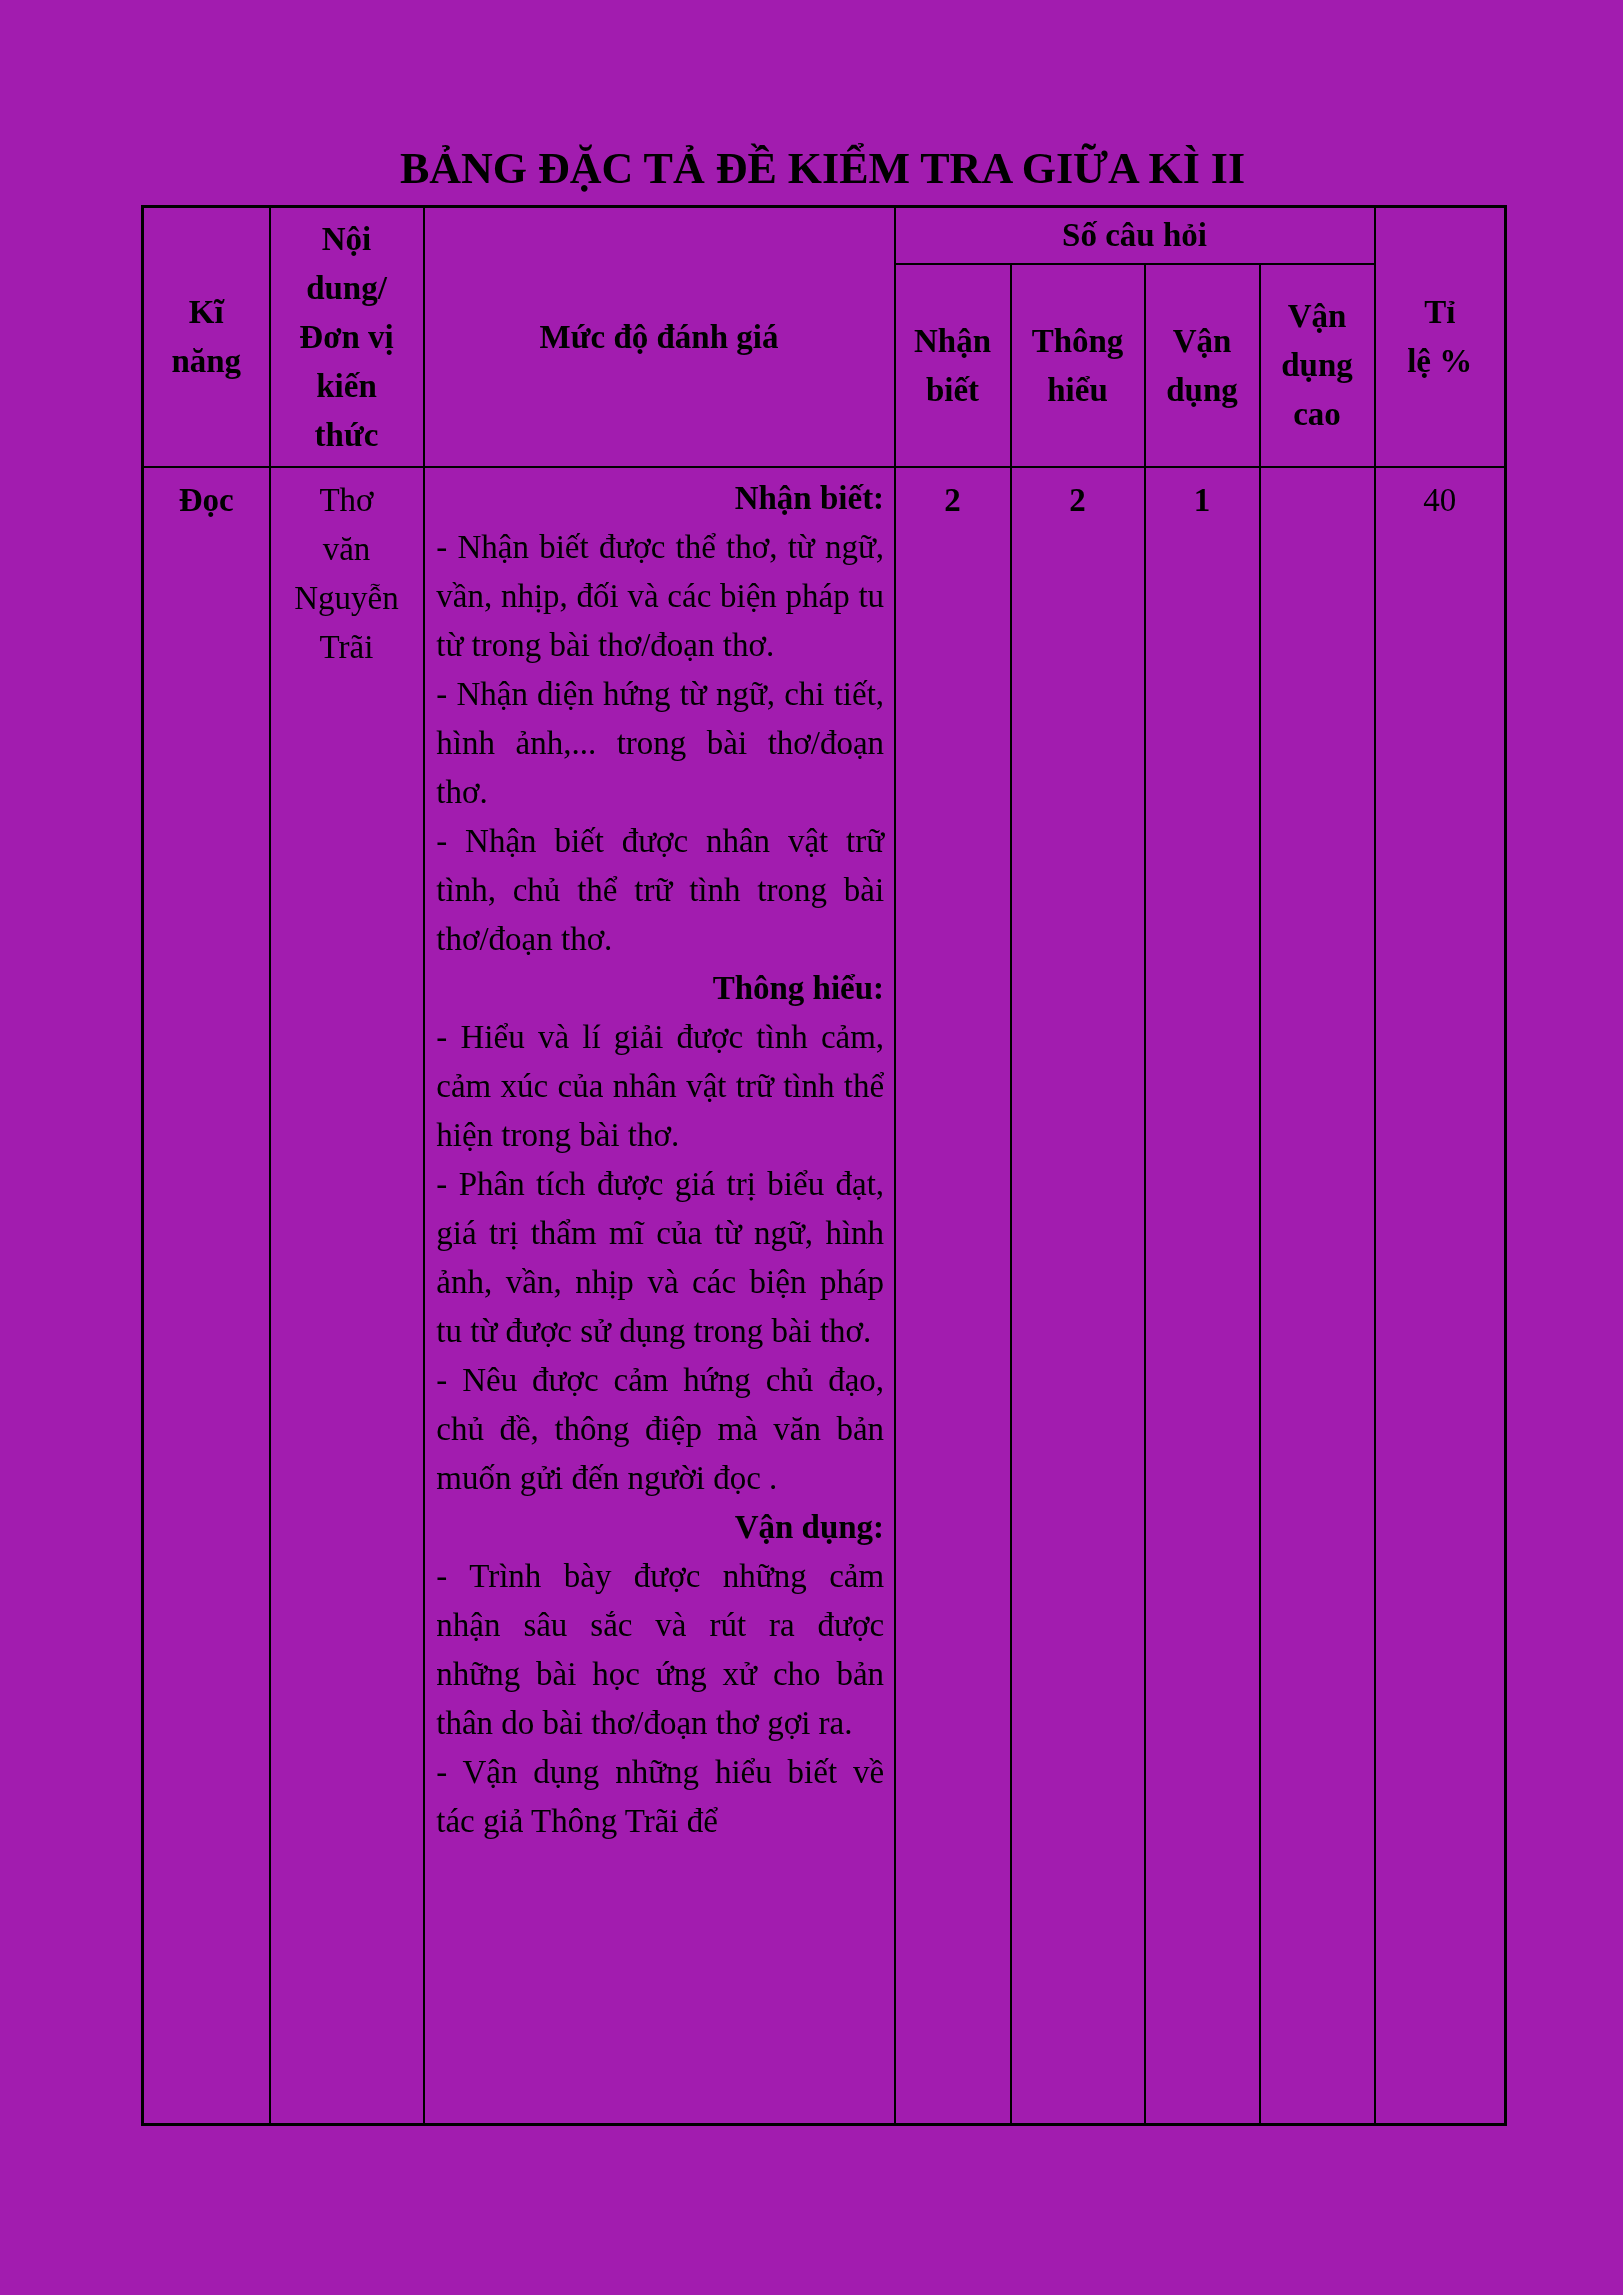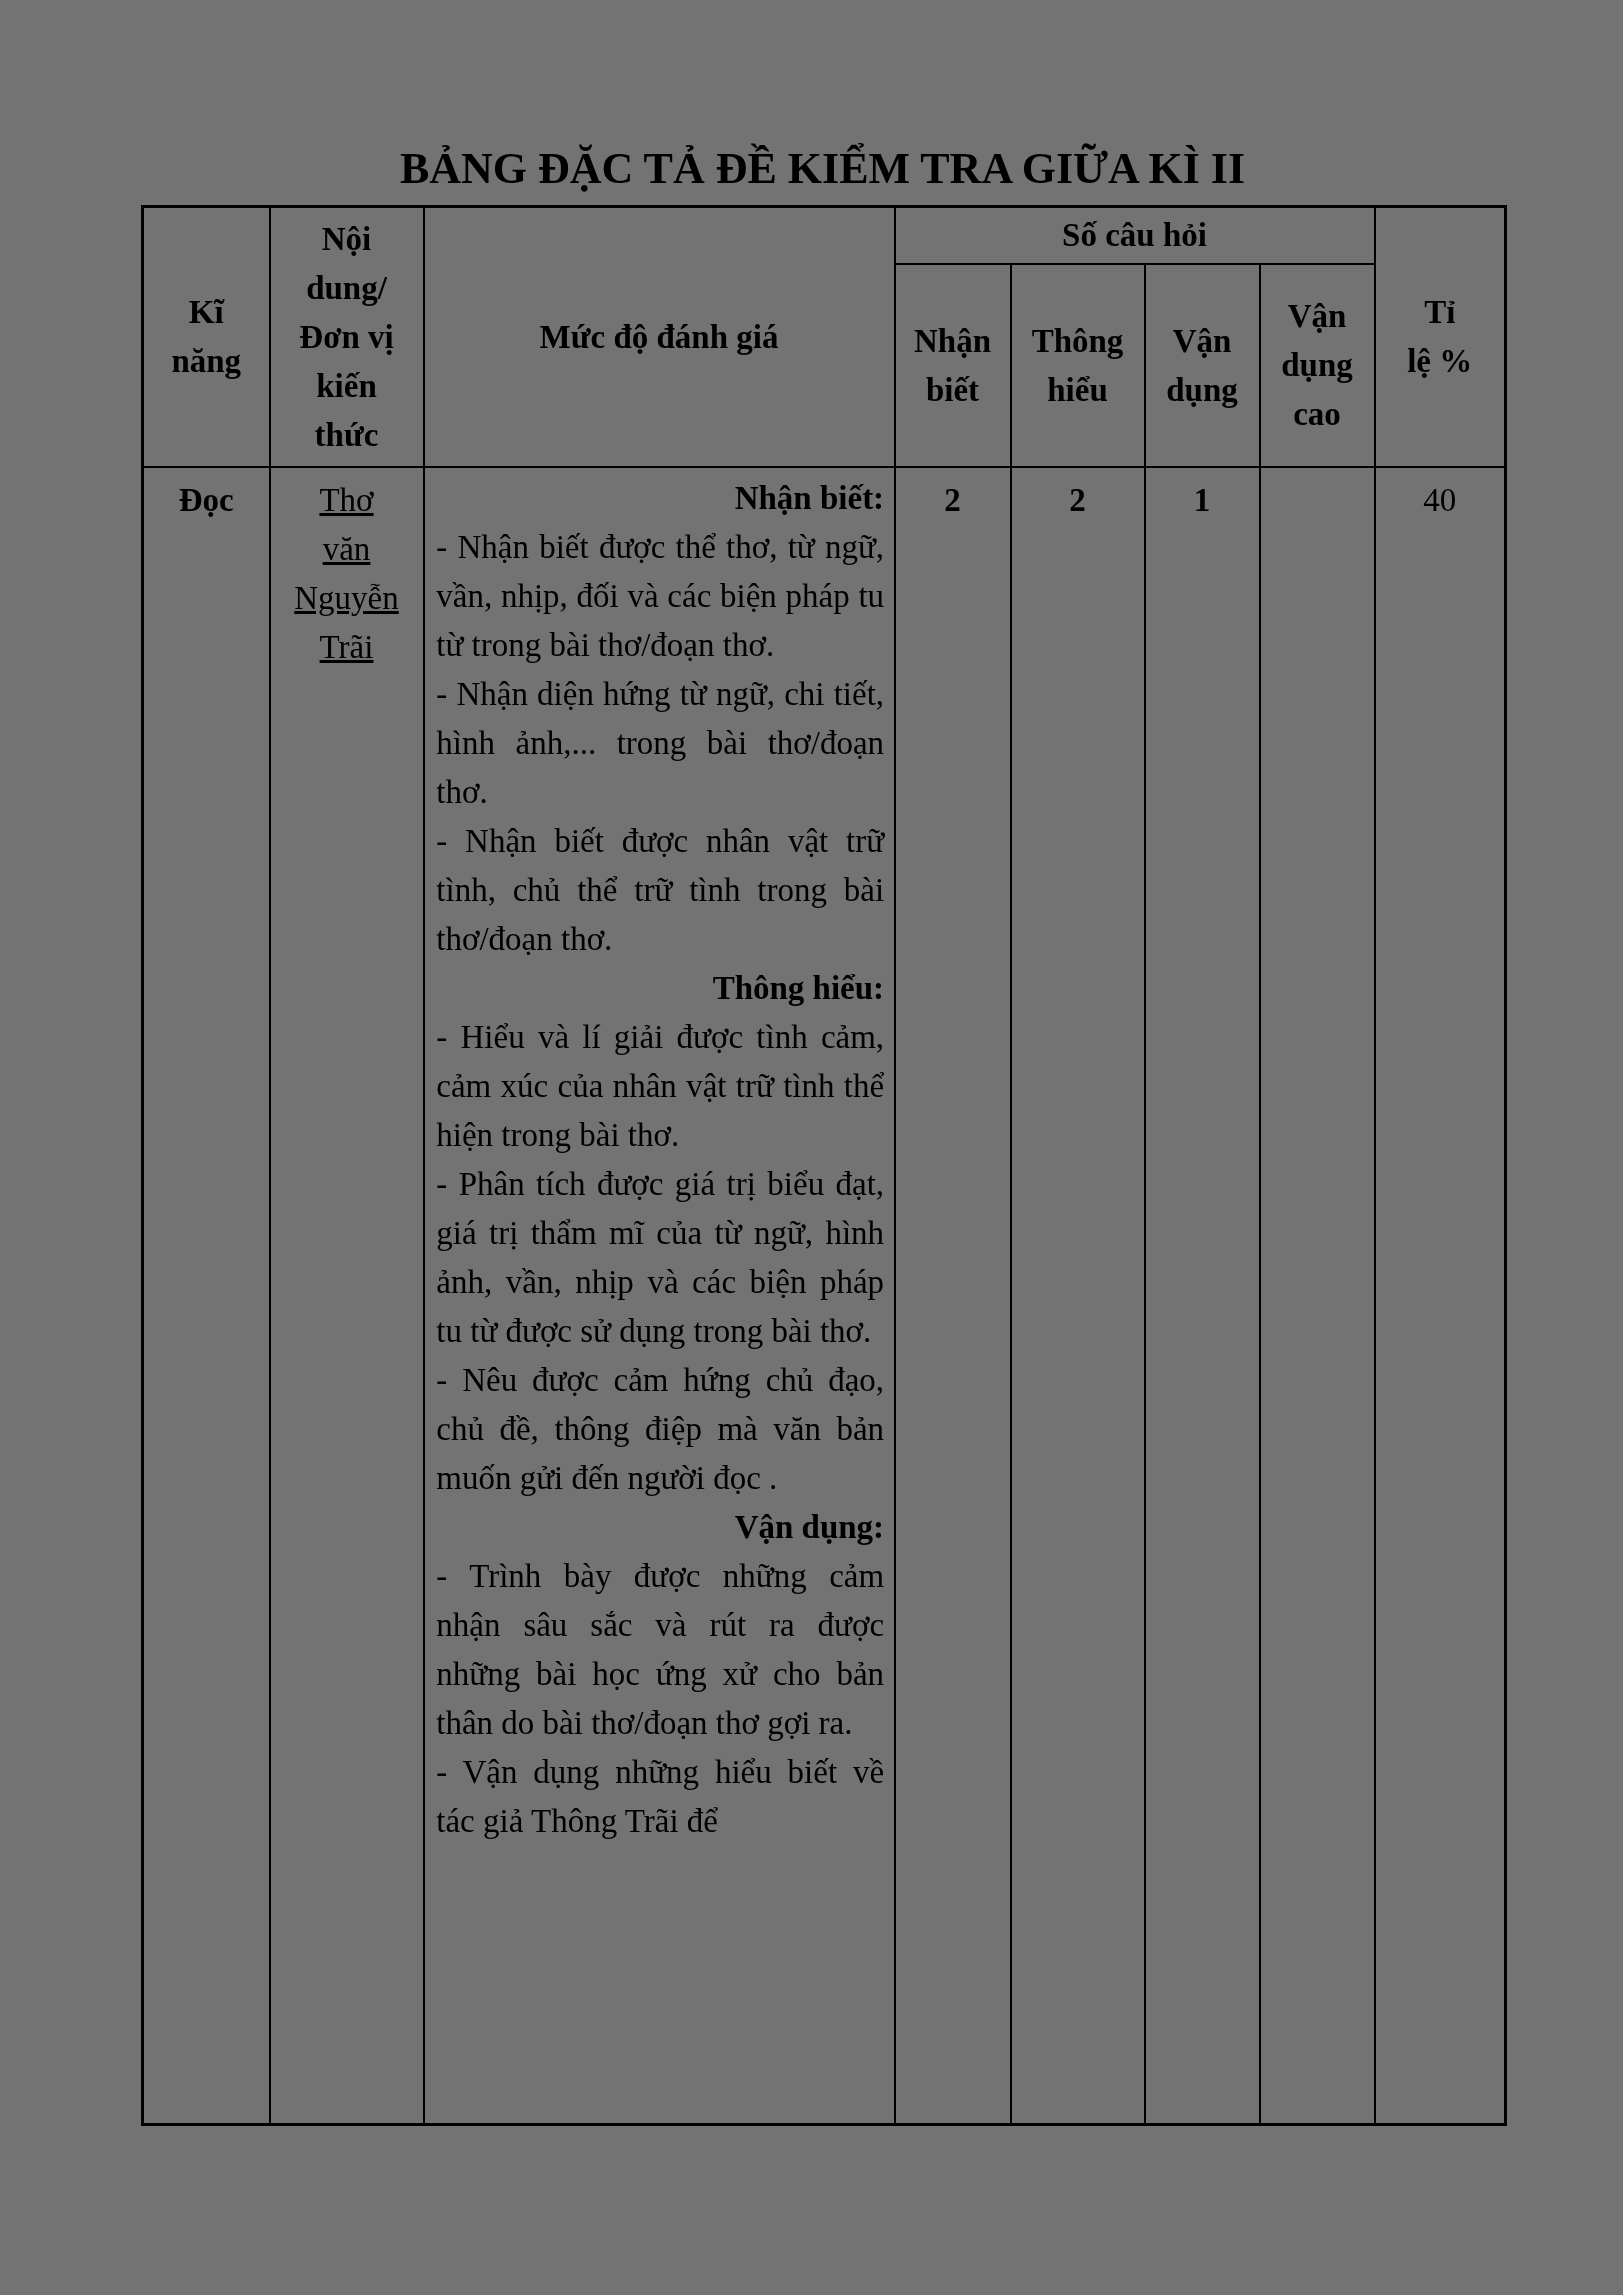--- a/index.html
+++ b/index.html
@@ -2,21 +2,21 @@
 <html style="font-size:12.6px"><head>
 <meta charset="utf-8">
 <style>
   html, body { margin:0; padding:0; }
   body {
     width:1623px; height:2295px;
     background:#ffffff;
     font-family:"Liberation Serif","DejaVu Serif",serif;
     color:#000000;
   }
-  .page { position:relative; width:1623px; height:2295px; background:#737373; overflow:hidden; }
+  .page { position:relative; width:1623px; height:2295px; background:#a21caf; overflow:hidden; }
 
   .page-title {
     position:absolute; top:143px; left:141px; width:1363px;
     text-align:center; font-weight:bold; font-size:44px; line-height:52px;
     letter-spacing:0px; white-space:nowrap;
   }
 
   table.spec {
     position:absolute; top:205px; left:141px;
     width:1363px; height:1921px;
@@ -29,21 +29,21 @@
     padding:3px; overflow:hidden;
   }
   tr.h1 { height:50px; }
   tr.h2 { height:203px; }
 
   .hc {
     font-weight:bold; text-align:center; vertical-align:middle;
     white-space:pre-line;
   }
   .topcell { vertical-align:top; text-align:center; padding-top:7.9px !important;margin-top:44px; }
-  .pre { white-space:pre-line;text-decoration:underline; }
+  .pre { white-space:pre-line; }
   .b { font-weight:bold; }
 
   .assess { vertical-align:top; padding:6.3px 9.4px 0 11.8px !important; }
   .assess p { margin:0; text-align:justify; }
   .assess .heading { font-weight:bold; text-align:right; }
 
   col.c-skill  { width:127px; }
   col.c-unit   { width:154px; }
   col.c-assess { width:471px; }
   col.c-nb     { width:116px; }

